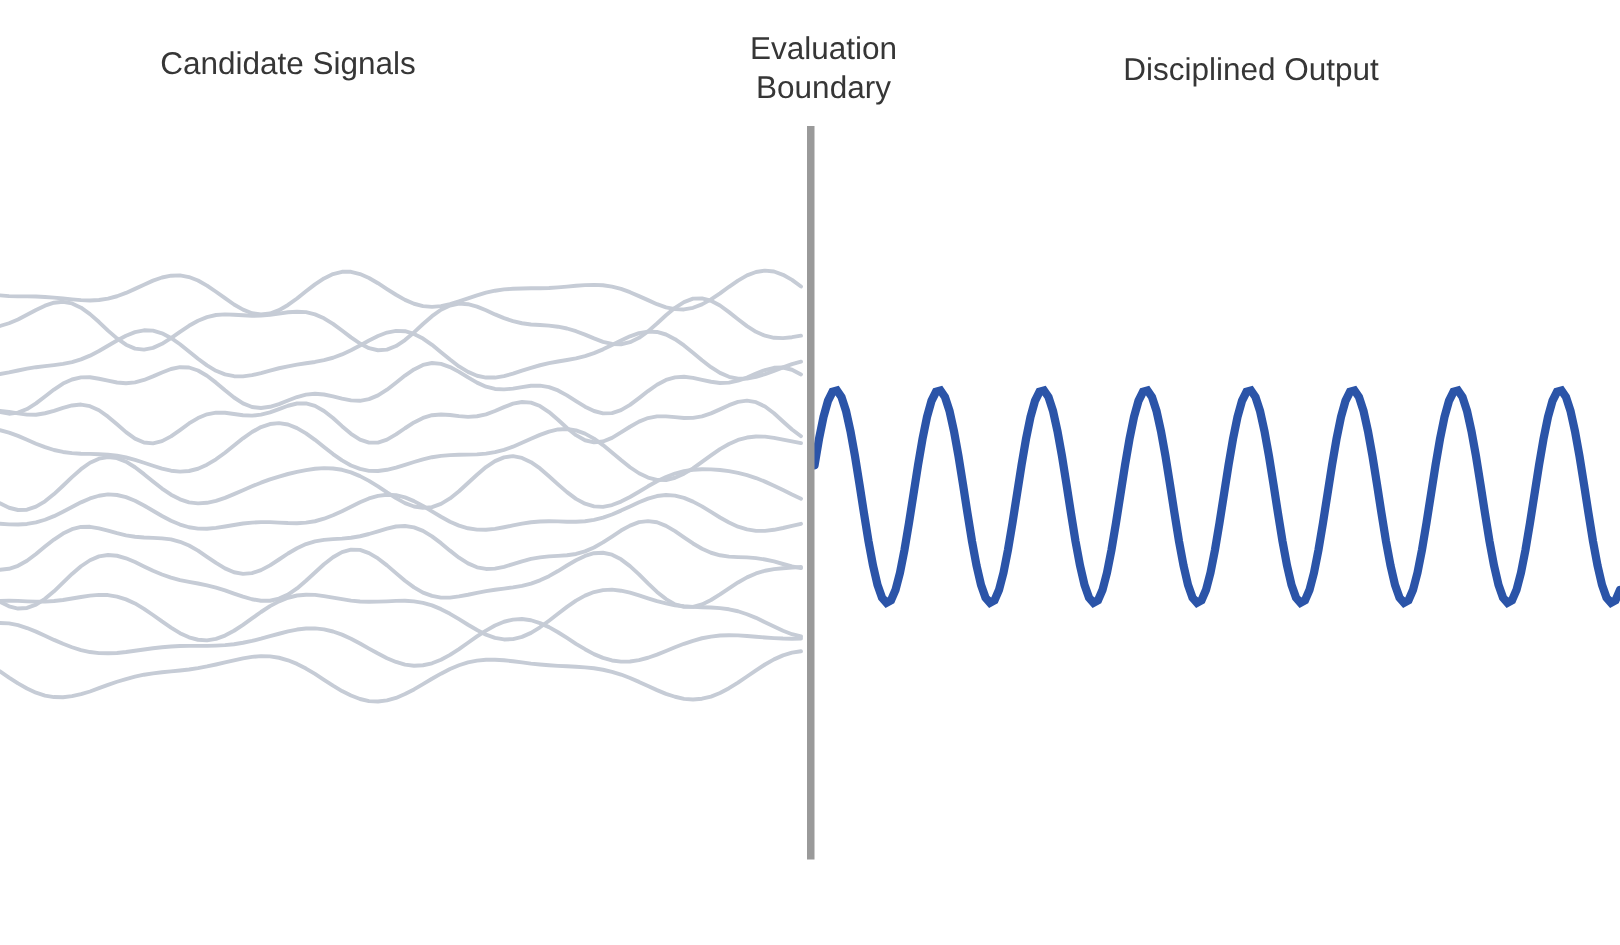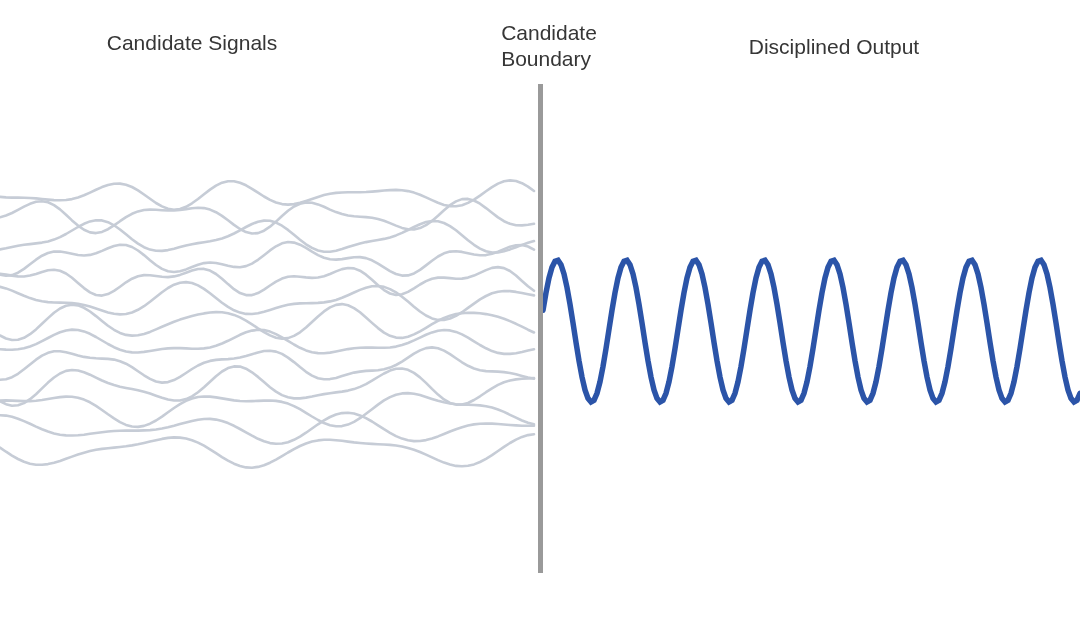--- a/index.html
+++ b/index.html
@@ -19,21 +19,21 @@
     position: absolute;
     left: 0;
     top: 0;
   }
   .label {
     position: absolute;
     transform: translateX(-50%);
     color: var(--text-color, #363636);
     font-size: 21px;
     line-height: 26px;
-    text-align: left;
+    text-align: center;
     white-space: pre-line;
     user-select: none;
   }
   .label-candidate { left: 192px; top: 30px; }
   .label-boundary  { left: 549px; top: 20px; }
   .label-output    { left: 834px; top: 34px; }
 </style>
 </head>
 <body>
 
@@ -54,18 +54,18 @@
         <path d="M0.0 400.6 L6.0 400.4 L12.0 400.6 L18.0 400.9 L24.0 401.1 L30.0 401.1 L36.0 400.7 L42.0 400.0 L48.0 399.0 L54.0 398.0 L60.0 397.1 L66.0 396.6 L72.0 396.7 L78.0 397.7 L84.0 399.6 L90.0 402.3 L96.0 405.9 L102.0 410.0 L108.0 414.3 L114.0 418.4 L120.0 422.1 L126.0 424.9 L132.0 426.5 L138.0 426.9 L144.0 425.9 L150.0 423.7 L156.0 420.5 L162.0 416.6 L168.0 412.3 L174.0 408.0 L180.0 404.1 L186.0 400.9 L192.0 398.5 L198.0 397.0 L204.0 396.5 L210.0 396.6 L216.0 397.4 L222.0 398.4 L228.0 399.4 L234.0 400.4 L240.0 401.0 L246.0 401.2 L252.0 401.1 L258.0 400.9 L264.0 400.6 L270.0 400.5 L276.0 400.9 L282.0 401.9 L288.0 403.6 L294.0 406.1 L300.0 409.2 L306.0 412.8 L312.0 416.5 L318.0 420.0 L324.0 423.1 L330.0 425.2 L336.0 426.3 L342.0 426.1 L348.0 424.6 L354.0 421.9 L360.0 418.2 L366.0 413.8 L372.0 409.2 L378.0 404.6 L384.0 400.4 L390.0 397.1 L396.0 394.7 L402.0 393.4 L408.0 393.1 L414.0 393.8 L420.0 395.1 L426.0 396.9 L432.0 398.9 L438.0 400.8 L444.0 402.3 L450.0 403.5 L456.0 404.2 L462.0 404.6 L468.0 404.8 L474.0 405.0 L480.0 405.4 L486.0 406.2 L492.0 407.5 L498.0 409.5 L504.0 411.9 L510.0 414.8 L516.0 417.7 L522.0 420.5 L528.0 422.8 L534.0 424.3" fill="none" stroke="#c6ccd6" stroke-width="2.6" stroke-linecap="round" stroke-linejoin="round"></path>
         <path d="M0.0 415.3 L6.0 415.6 L12.0 416.8 L18.0 418.7 L24.0 421.1 L30.0 423.8 L36.0 426.6 L42.0 429.2 L48.0 431.5 L54.0 433.4 L60.0 434.7 L66.0 435.4 L72.0 435.5 L78.0 435.3 L84.0 434.7 L90.0 433.8 L96.0 433.0 L102.0 432.2 L108.0 431.5 L114.0 431.0 L120.0 430.7 L126.0 430.6 L132.0 430.6 L138.0 430.6 L144.0 430.4 L150.0 430.1 L156.0 429.5 L162.0 428.5 L168.0 427.3 L174.0 425.8 L180.0 424.1 L186.0 422.5 L192.0 420.9 L198.0 419.7 L204.0 419.0 L210.0 418.9 L216.0 419.6 L222.0 421.0 L228.0 423.1 L234.0 425.8 L240.0 429.0 L246.0 432.4 L252.0 435.7 L258.0 438.8 L264.0 441.3 L270.0 443.1 L276.0 443.8 L282.0 443.5 L288.0 442.2 L294.0 439.8 L300.0 436.6 L306.0 432.7 L312.0 428.5 L318.0 424.3 L324.0 420.4 L330.0 417.0 L336.0 414.5 L342.0 413.1 L348.0 412.7 L354.0 413.5 L360.0 415.4 L366.0 418.1 L372.0 421.5 L378.0 425.3 L384.0 429.2 L390.0 432.8 L396.0 436.1 L402.0 438.6 L408.0 440.3 L414.0 441.1 L420.0 441.0 L426.0 440.1 L432.0 438.5 L438.0 436.4 L444.0 434.0 L450.0 431.5 L456.0 429.2 L462.0 427.2 L468.0 425.5 L474.0 424.4 L480.0 423.7 L486.0 423.5 L492.0 423.6 L498.0 424.0 L504.0 424.5 L510.0 425.0 L516.0 425.4 L522.0 425.7 L528.0 425.8 L534.0 425.7" fill="none" stroke="#c6ccd6" stroke-width="2.6" stroke-linecap="round" stroke-linejoin="round"></path>
         <path d="M0.0 447.6 L6.0 451.7 L12.0 455.6 L18.0 459.0 L24.0 461.8 L30.0 463.7 L36.0 464.7 L42.0 464.8 L48.0 464.1 L54.0 462.8 L60.0 461.0 L66.0 458.8 L72.0 456.6 L78.0 454.5 L84.0 452.7 L90.0 451.1 L96.0 449.8 L102.0 448.9 L108.0 448.2 L114.0 447.6 L120.0 447.0 L126.0 446.3 L132.0 445.4 L138.0 444.3 L144.0 443.0 L150.0 441.6 L156.0 440.2 L162.0 438.9 L168.0 437.9 L174.0 437.4 L180.0 437.6 L186.0 438.5 L192.0 440.2 L198.0 442.6 L204.0 445.7 L210.0 449.3 L216.0 453.2 L222.0 457.1 L228.0 460.7 L234.0 463.7 L240.0 466.0 L246.0 467.4 L252.0 467.7 L258.0 466.9 L264.0 465.3 L270.0 462.7 L276.0 459.6 L282.0 456.1 L288.0 452.5 L294.0 449.1 L300.0 446.0 L306.0 443.5 L312.0 441.6 L318.0 440.4 L324.0 439.8 L330.0 439.8 L336.0 440.2 L342.0 440.8 L348.0 441.6 L354.0 442.4 L360.0 443.0 L366.0 443.5 L372.0 443.9 L378.0 444.2 L384.0 444.5 L390.0 444.9 L396.0 445.5 L402.0 446.5 L408.0 447.9 L414.0 449.7 L420.0 452.0 L426.0 454.6 L432.0 457.4 L438.0 460.1 L444.0 462.6 L450.0 464.5 L456.0 465.9 L462.0 466.3 L468.0 465.8 L474.0 464.4 L480.0 462.0 L486.0 458.8 L492.0 455.1 L498.0 451.0 L504.0 446.9 L510.0 443.0 L516.0 439.6 L522.0 436.9 L528.0 435.1 L534.0 434.2" fill="none" stroke="#c6ccd6" stroke-width="2.6" stroke-linecap="round" stroke-linejoin="round"></path>
       </g>
     <path id="outputWave" fill="none" stroke-linecap="round" d="M543.0 310.3 L546.0 292.7 L549.0 278.0 L552.0 267.2 L555.0 261.2 L558.0 260.3 L561.0 264.7 L564.0 273.9 L567.0 287.5 L570.0 304.2 L573.0 322.9 L576.0 342.3 L579.0 360.8 L582.0 377.0 L585.0 389.9 L588.0 398.4 L591.0 401.9 L594.0 400.2 L597.0 393.3 L600.0 381.8 L603.0 366.5 L606.0 348.6 L609.0 329.4 L612.0 310.3 L615.0 292.7 L618.0 278.0 L621.0 267.2 L624.0 261.2 L627.0 260.3 L630.0 264.7 L633.0 273.9 L636.0 287.5 L639.0 304.2 L642.0 322.9 L645.0 342.3 L648.0 360.8 L651.0 377.0 L654.0 389.9 L657.0 398.4 L660.0 401.9 L663.0 400.2 L666.0 393.3 L669.0 381.8 L672.0 366.5 L675.0 348.6 L678.0 329.4 L681.0 310.3 L684.0 292.7 L687.0 278.0 L690.0 267.2 L693.0 261.2 L696.0 260.3 L699.0 264.7 L702.0 273.9 L705.0 287.5 L708.0 304.2 L711.0 322.9 L714.0 342.3 L717.0 360.8 L720.0 377.0 L723.0 389.9 L726.0 398.4 L729.0 401.9 L732.0 400.2 L735.0 393.3 L738.0 381.8 L741.0 366.5 L744.0 348.6 L747.0 329.4 L750.0 310.3 L753.0 292.7 L756.0 278.0 L759.0 267.2 L762.0 261.2 L765.0 260.3 L768.0 264.7 L771.0 273.9 L774.0 287.5 L777.0 304.2 L780.0 322.9 L783.0 342.3 L786.0 360.8 L789.0 377.0 L792.0 389.9 L795.0 398.4 L798.0 401.9 L801.0 400.2 L804.0 393.3 L807.0 381.8 L810.0 366.5 L813.0 348.6 L816.0 329.4 L819.0 310.3 L822.0 292.7 L825.0 278.0 L828.0 267.2 L831.0 261.2 L834.0 260.3 L837.0 264.7 L840.0 273.9 L843.0 287.5 L846.0 304.2 L849.0 322.9 L852.0 342.3 L855.0 360.8 L858.0 377.0 L861.0 389.9 L864.0 398.4 L867.0 401.9 L870.0 400.2 L873.0 393.3 L876.0 381.8 L879.0 366.5 L882.0 348.6 L885.0 329.4 L888.0 310.3 L891.0 292.7 L894.0 278.0 L897.0 267.2 L900.0 261.2 L903.0 260.3 L906.0 264.7 L909.0 273.9 L912.0 287.5 L915.0 304.2 L918.0 322.9 L921.0 342.3 L924.0 360.8 L927.0 377.0 L930.0 389.9 L933.0 398.4 L936.0 401.9 L939.0 400.2 L942.0 393.3 L945.0 381.8 L948.0 366.5 L951.0 348.6 L954.0 329.4 L957.0 310.3 L960.0 292.7 L963.0 278.0 L966.0 267.2 L969.0 261.2 L972.0 260.3 L975.0 264.7 L978.0 273.9 L981.0 287.5 L984.0 304.2 L987.0 322.9 L990.0 342.3 L993.0 360.8 L996.0 377.0 L999.0 389.9 L1002.0 398.4 L1005.0 401.9 L1008.0 400.2 L1011.0 393.3 L1014.0 381.8 L1017.0 366.5 L1020.0 348.6 L1023.0 329.4 L1026.0 310.3 L1029.0 292.7 L1032.0 278.0 L1035.0 267.2 L1038.0 261.2 L1041.0 260.3 L1044.0 264.7 L1047.0 273.9 L1050.0 287.5 L1053.0 304.2 L1056.0 322.9 L1059.0 342.3 L1062.0 360.8 L1065.0 377.0 L1068.0 389.9 L1071.0 398.4 L1074.0 401.9 L1077.0 400.2 L1080.0 393.3" stroke="#2b54a8" stroke-width="5.5"></path>
     <line id="boundaryLine" x1="540.5" x2="540.5" y1="84" y2="573" stroke="#9a9a9a" stroke-width="5"></line>
   </svg>
 
   <div class="label label-candidate">Candidate Signals</div>
 
-  <div class="label label-boundary">Candidate
+  <div class="label label-boundary">Evaluation
 Boundary</div>
 
   <div class="label label-output">Disciplined Output</div>
 
 </div>
 
 </body></html>

